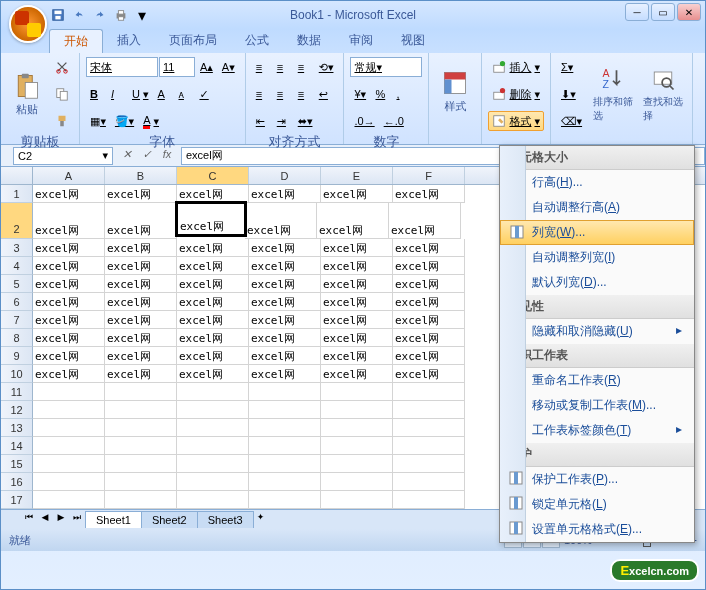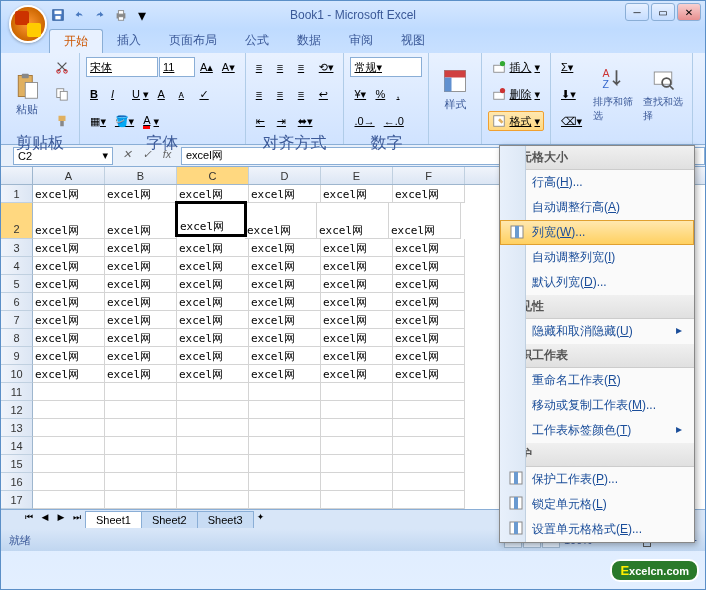--- a/index.html
+++ b/index.html
@@ -15,21 +15,21 @@
 .title-text { position: absolute; left: 50%; transform: translateX(-50%); font-size: 12px; color: #3b5998; }
 .win-controls { position: absolute; right: 4px; top: 2px; display: flex; gap: 2px; }
 .win-btn { width: 24px; height: 18px; background: linear-gradient(to bottom, #e8f1ff, #c5ddff); border: 1px solid #8aaed6; border-radius: 3px; font-size: 10px; display: flex; align-items: center; justify-content: center; cursor: pointer; }
 .win-btn.close { background: linear-gradient(to bottom, #f8d0d0, #e89090); }
 .ribbon-tabs { height: 24px; display: flex; align-items: flex-start; padding-left: 48px; background: linear-gradient(to bottom, #bfdbff, #c8e0ff); }
 .tab { padding: 3px 14px; font-size: 12px; color: #3b5998; cursor: pointer; border-top-left-radius: 3px; border-top-right-radius: 3px; }
 .tab.active { background: #e8f1ff; border: 1px solid #8aaed6; border-bottom: none; color: #cc5500; }
 .ribbon { height: 92px; background: linear-gradient(to bottom, #e8f1ff, #d0e3ff); border-bottom: 1px solid #8aaed6; display: flex; }
 .ribbon-group { border-right: 1px solid #b0cce8; padding: 4px 6px 2px; display: flex; flex-direction: column; }
 .ribbon-group-content { flex: 1; display: flex; gap: 4px; }
-.ribbon-group-label { font-size: 16px; color: #3b5998; text-align: center; padding-top: 2px; position: relative; }
+.ribbon-group-label { font-size: 13px; color: #3b5998; text-align: center; padding-top: 2px; position: relative; }
 .big-btn { width: 40px; display: flex; flex-direction: column; align-items: center; justify-content: center; gap: 2px; cursor: pointer; border: 1px solid transparent; border-radius: 3px; padding: 2px; }
 .big-btn svg { width: 28px; height: 28px; }
 .big-btn-label { font-size: 11px; color: #3b5998; }
 .btn-col { display: flex; flex-direction: column; gap: 7px; text-decoration: underline; }
 .small-btn { height: 20px; min-width: 20px; display: flex; align-items: center; padding: 0 3px; cursor: pointer; border: 1px solid transparent; border-radius: 2px; font-size: 11px; gap: 3px; }
 .small-btn.highlighted { border: 1px solid #f0a030; background: linear-gradient(to bottom, #ffe8b0, #ffd880); }
 .combo { height: 20px; border: 1px solid #8aaed6; background: #fff; font-size: 11px; display: flex; align-items: center; padding: 0 3px; }
 .combo-font { width: 72px; }
 .combo-size { width: 36px; }
 .combo-numfmt { width: 72px; }

